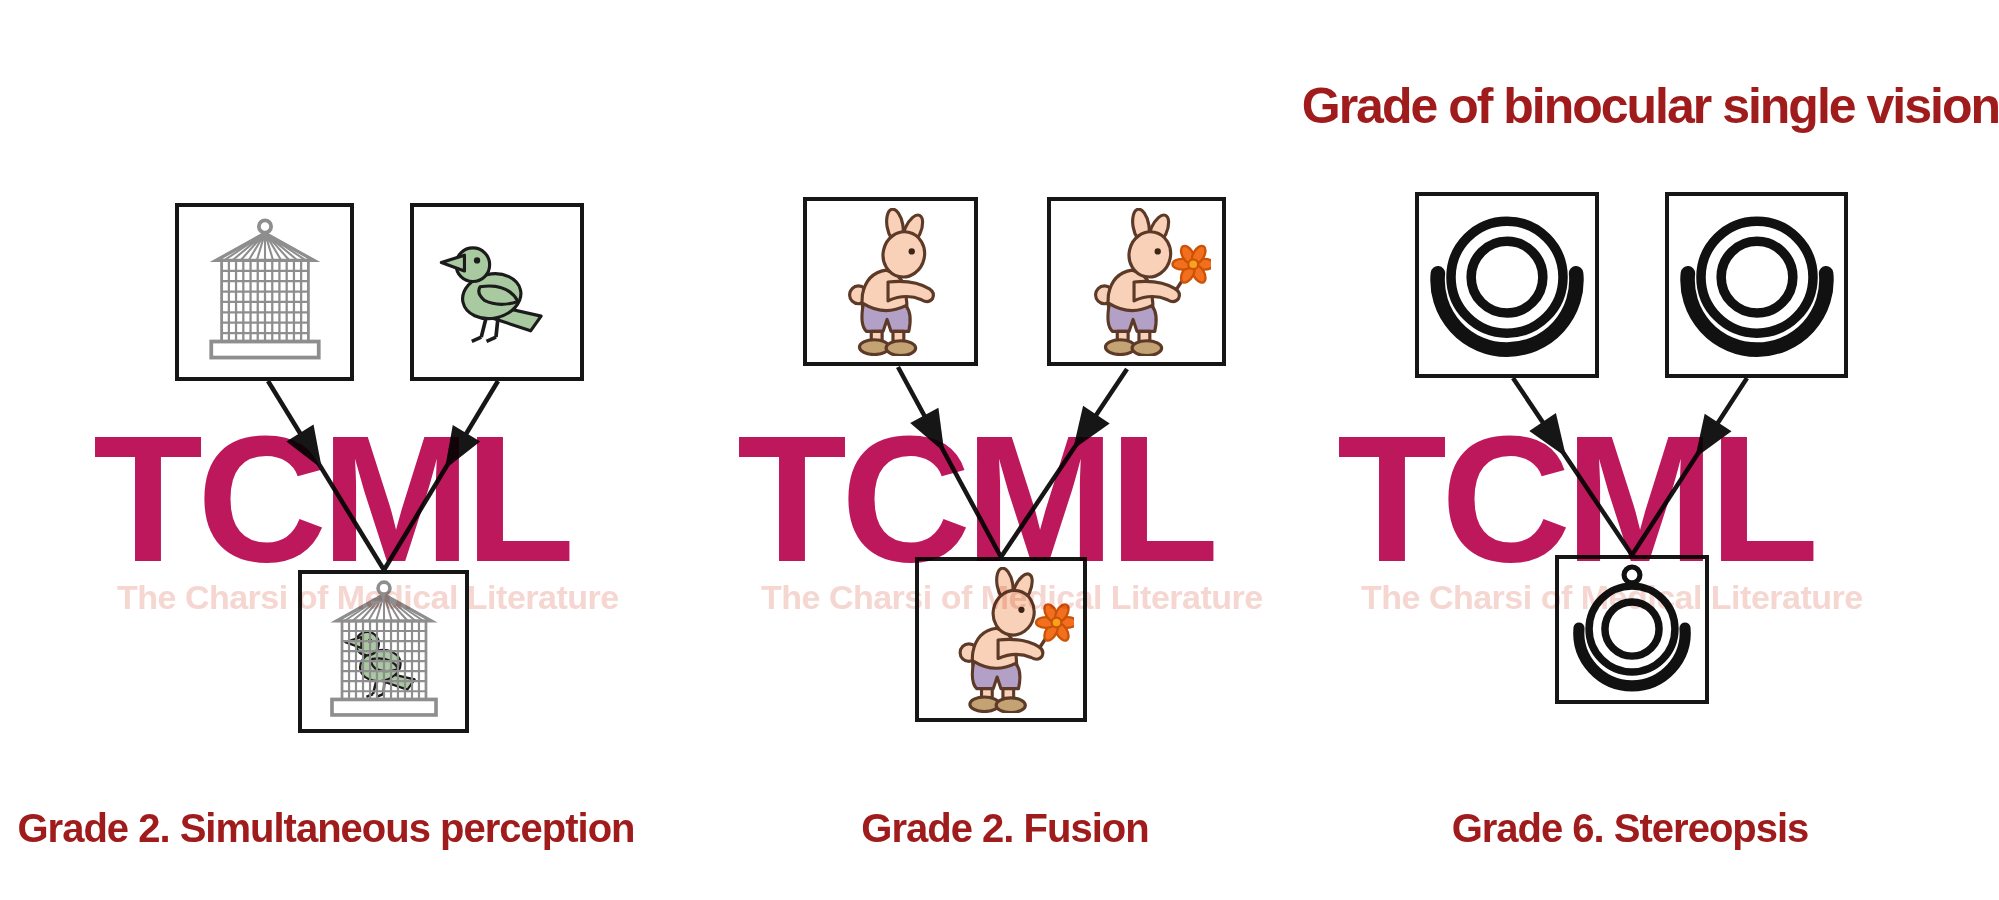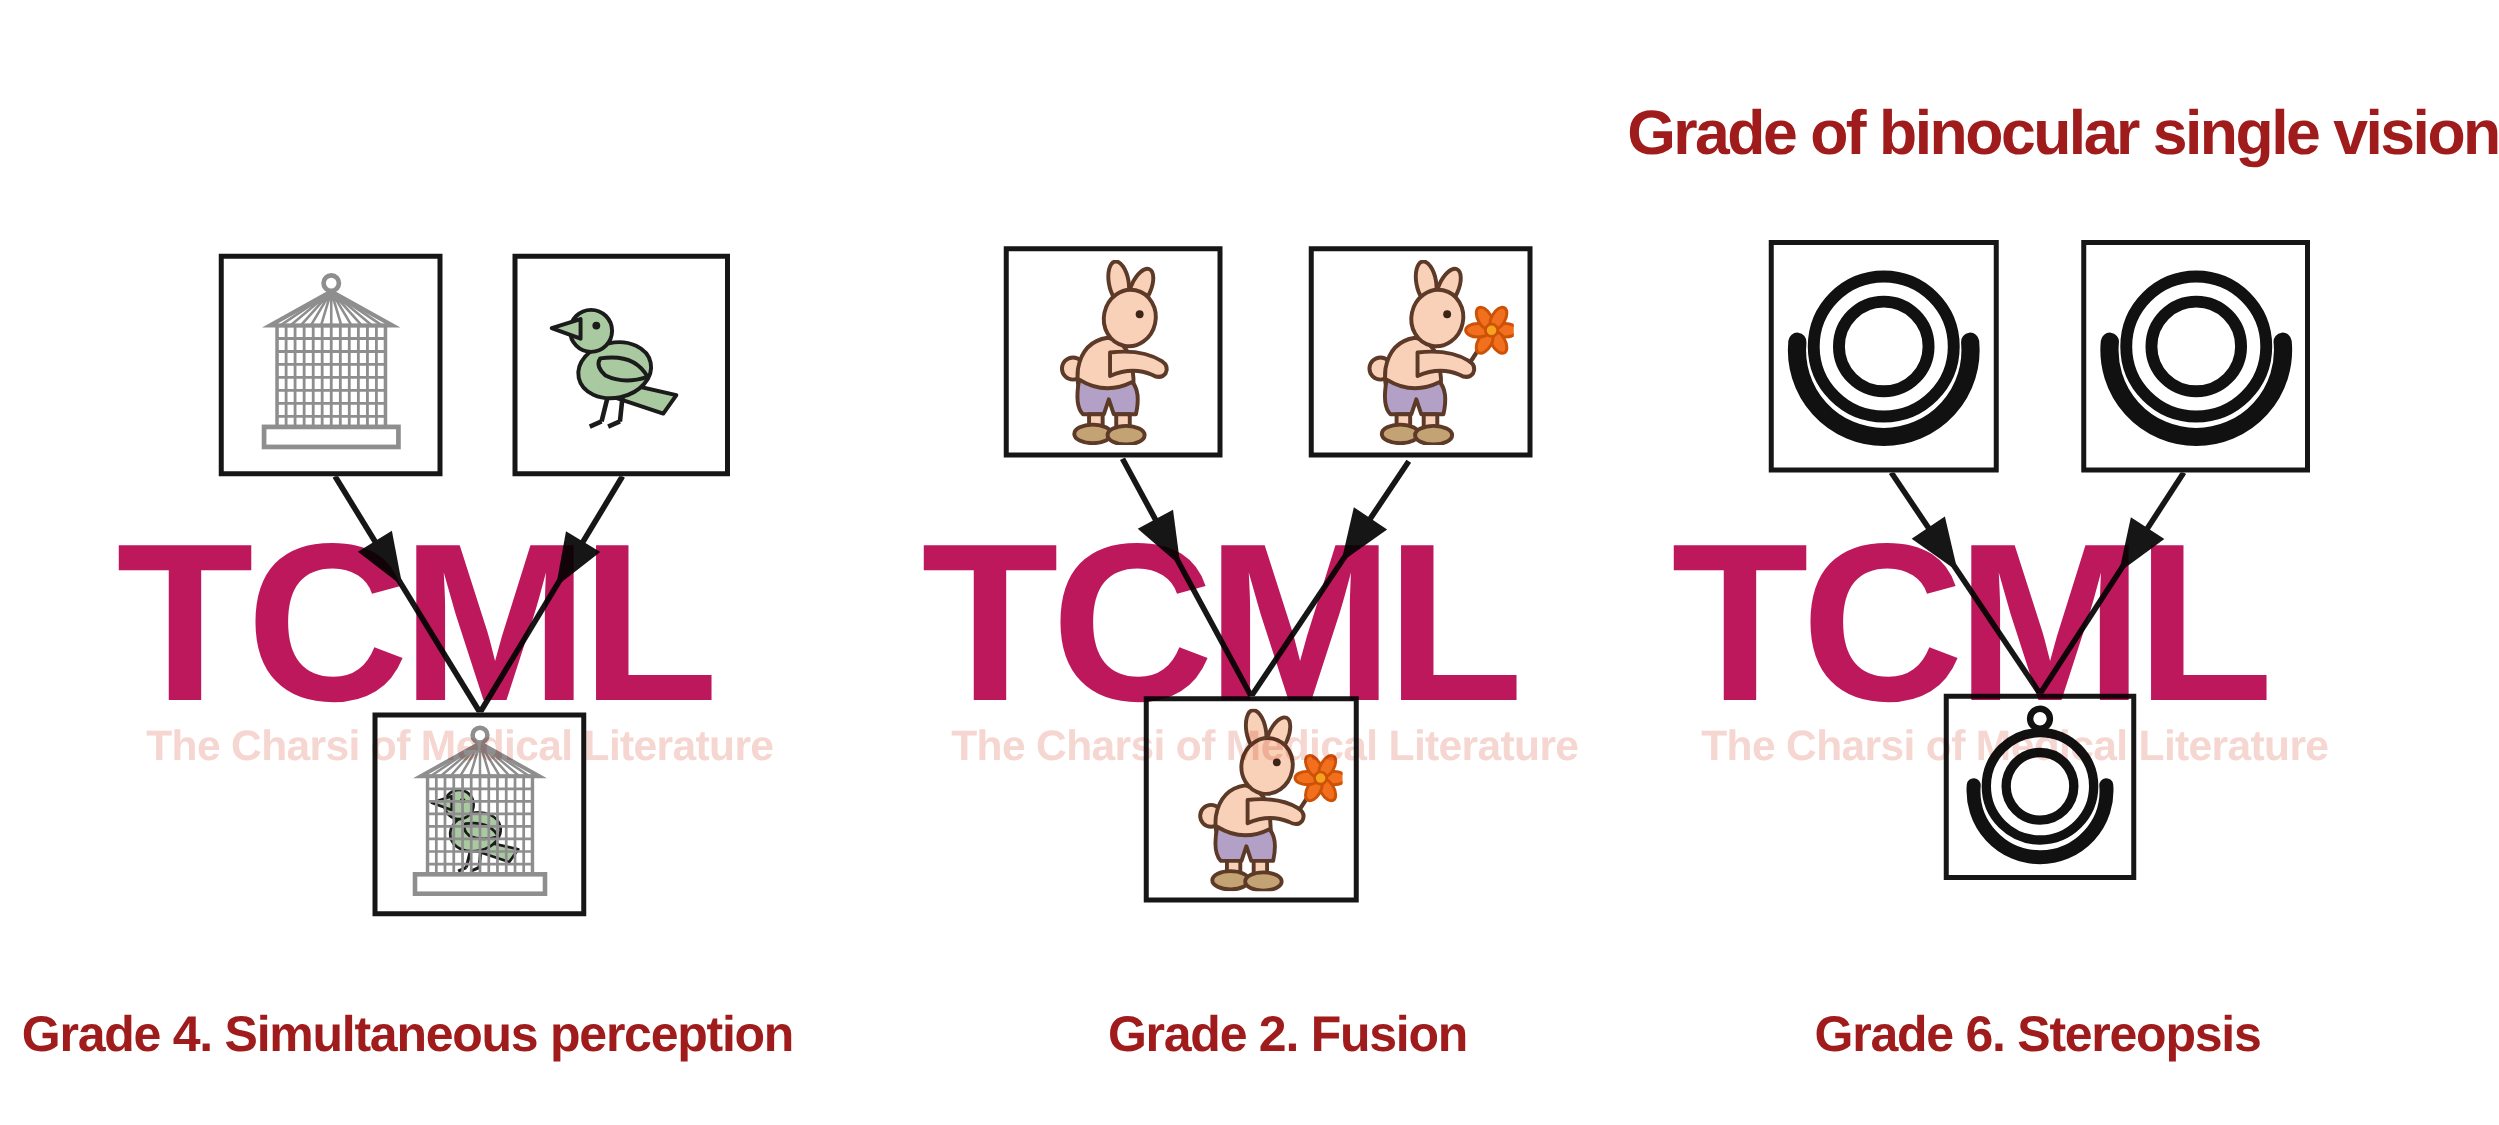--- a/index.html
+++ b/index.html
@@ -215,22 +215,22 @@
           <circle cx="75" cy="16" r="8.5" stroke-width="5.5"></circle>
           <circle cx="75" cy="74" r="46" stroke-width="8"></circle>
           <circle cx="75" cy="74" r="29" stroke-width="8"></circle>
           <path d="M18.2,73 A57,57 0 1 0 131.8,73" stroke-width="12" stroke-linecap="round"></path>
         </g>
       </svg>
     </div>
 
   </div>
 
-  <div class="glabel" style="left:326px;">Grade 4. Simultaneous perception</div>
-  <div class="glabel" style="left:1005px;margin-left:25px;">Grade 2. Fusion</div>
+  <div class="glabel" style="left:326px;">Grade 2. Simultaneous perception</div>
+  <div class="glabel" style="left:1005px;">Grade 2. Fusion</div>
   <div class="glabel" style="left:1630px;">Grade 6. Stereopsis</div>
 
   <div class="wm" style="left:93px;">
     <div class="wm-brand">TCML</div>
     <div class="wm-tag">The Charsi of Medical Literature</div>
   </div>
   <div class="wm" style="left:737px;">
     <div class="wm-brand">TCML</div>
     <div class="wm-tag">The Charsi of Medical Literature</div>
   </div>

